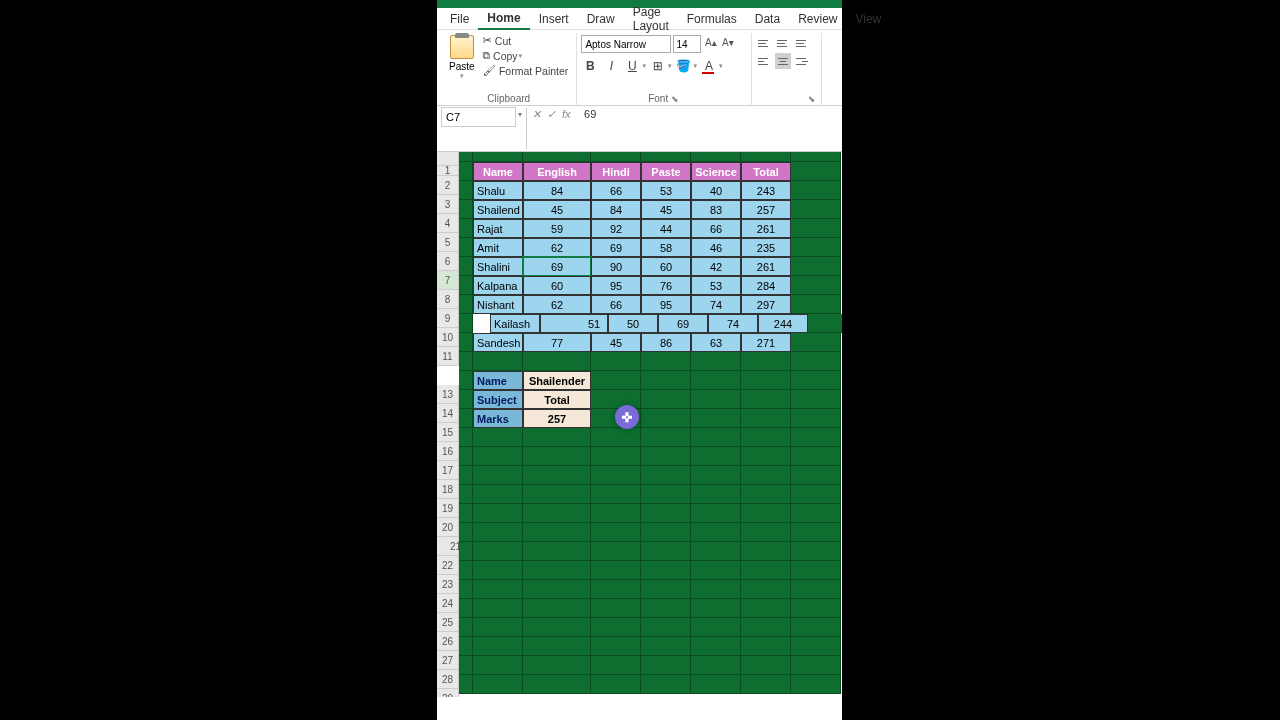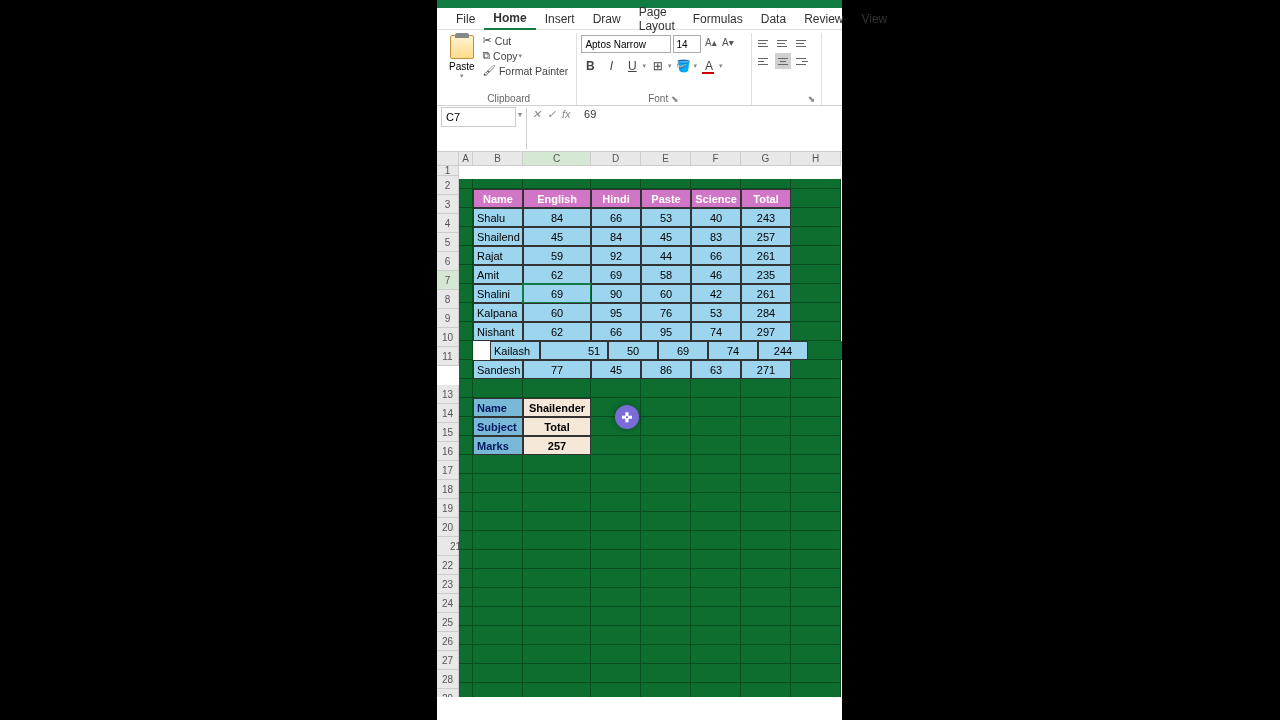--- a/index.html
+++ b/index.html
@@ -1,19 +1,19 @@
 <!DOCTYPE html>
 <html><head>
 <meta charset="utf-8">
 <style>
 * { margin: 0; padding: 0; box-sizing: border-box; font-family: 'Segoe UI', Arial, sans-serif; }
 body { background: #000; width: 1280px; height: 720px; overflow: hidden; }
 .app { position: absolute; left: 437px; top: 0; width: 405px; height: 720px; background: #fff; }
 .titlebar { height: 8px; background: #107c41; }
-.menubar { height: 22px; background: #fff; display: flex; align-items: center; padding: 0 10px; font-size: 12px; color: #333; border-bottom: 1px solid #e0e0e0; }
+.menubar { height: 22px; background: #fff; display: flex; align-items: center; padding: 0 4px; font-size: 12px; color: #333; border-bottom: 1px solid #e0e0e0; }
 .menu-item { padding: 3px 9px; cursor: pointer; }
 .menu-item.active { border-bottom: 2px solid #107c41; font-weight: 600; }
 .ribbon { height: 76px; background: #fff; display: flex; padding: 3px 4px 0; border-bottom: 1px solid #d0d0d0; }
 .ribbon-group { border-right: 1px solid #e0e0e0; padding: 0 4px; display: flex; flex-direction: column; justify-content: space-between; }
 .ribbon-label { font-size: 10px; color: #666; text-align: center; padding: 1px 0; }
 .paste-block { display: flex; flex-direction: column; align-items: center; padding: 2px 4px; }
 .paste-icon { width: 24px; height: 24px; background: linear-gradient(#fff3d0, #ffdb8a); border: 1px solid #c09040; border-radius: 2px; position: relative; margin-bottom: 2px; }
 .paste-icon::before { content: ''; position: absolute; top: -3px; left: 4px; width: 14px; height: 5px; background: #888; border-radius: 2px 2px 0 0; }
 .paste-text { font-size: 10px; }
 .clipboard-inner { display: flex; }
@@ -47,21 +47,21 @@
 .formula-bar { flex: 1; font-size: 11px; padding: 2px 5px; color: #333; }
 
 .grid-area { position: relative; background: #fff; height: 545px; overflow: hidden; }
 .corner { position: absolute; left: 0; top: 0; width: 22px; height: 14px; background: #e8e8e8; border-right: 1px solid #ccc; border-bottom: 1px solid #ccc; }
 .col-headers { position: absolute; left: 22px; top: 0; height: 14px; display: flex; }
 .col-h { height: 14px; background: #e8e8e8; border-right: 1px solid #ccc; border-bottom: 1px solid #ccc; text-align: center; font-size: 10px; line-height: 14px; color: #555; }
 .col-h.sel { background: #d4e8d4; }
 .row-headers { position: absolute; left: 0; top: 14px; width: 22px; }
 .row-h { width: 22px; background: #e8e8e8; border-right: 1px solid #ccc; border-bottom: 1px solid #ccc; text-align: center; font-size: 10px; color: #555; display: flex; align-items: center; justify-content: center; }
 .row-h.sel { background: #d4e8d4; }
-.cells { position: absolute; left: 22px; top: 27px; text-align: center; }
+.cells { position: absolute; left: 22px; top: 0; text-align: center; }
 .cell-row { display: flex; }
 .cell { border-right: 1px solid rgba(0,0,0,0.3); border-bottom: 1px solid rgba(0,0,0,0.3); background: #0d6e2f; font-size: 11px; display: flex; align-items: center; overflow: hidden; white-space: nowrap; }
 .cell.header-cell { background: #d176c6; color: #fff; font-weight: bold; justify-content: center; border: 1px solid #333; }
 .cell.data-cell { background: #9dd4ee; color: #000; justify-content: center; border: 1px solid #333; }
 .cell.name-cell { background: #9dd4ee; color: #000; justify-content: flex-start; padding-left: 3px; border: 1px solid #333; }
 .cell.lookup-label { background: #7ab8d8; color: #03185f; font-weight: bold; justify-content: flex-start; padding-left: 3px; border: 1px solid #333; }
 .cell.lookup-val { background: #f5e8d8; color: #000; font-weight: bold; justify-content: center; border: 1px solid #333; }
 .cell.selected { outline: 2px solid #107c41; outline-offset: -1px; }
 .cursor-badge { position: absolute; width: 24px; height: 24px; background: #7b6bd8; border-radius: 50%; display: flex; align-items: center; justify-content: center; box-shadow: 0 0 6px rgba(0,0,0,0.3); }
 .cursor-badge span { color: #fff; font-size: 13px; font-weight: bold; }

